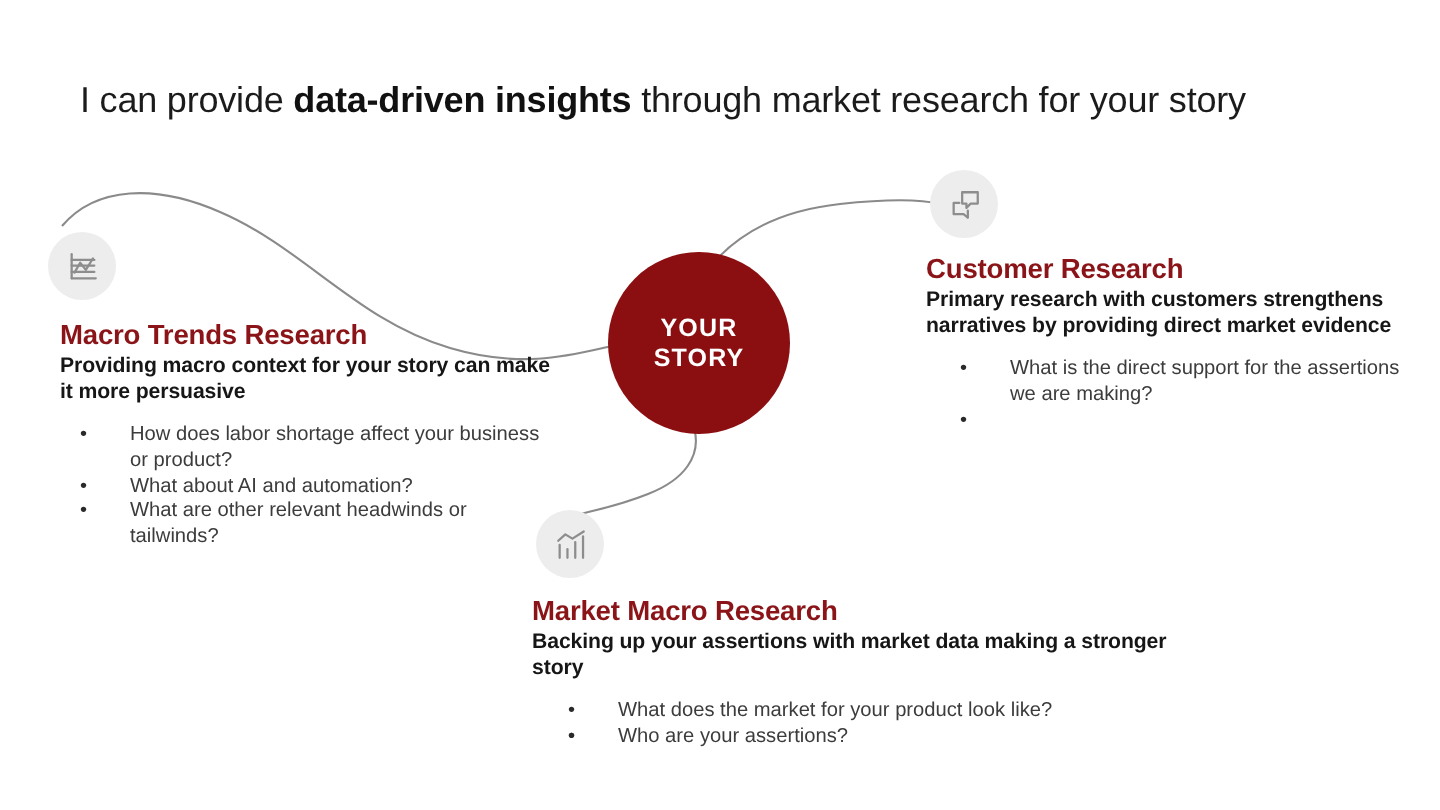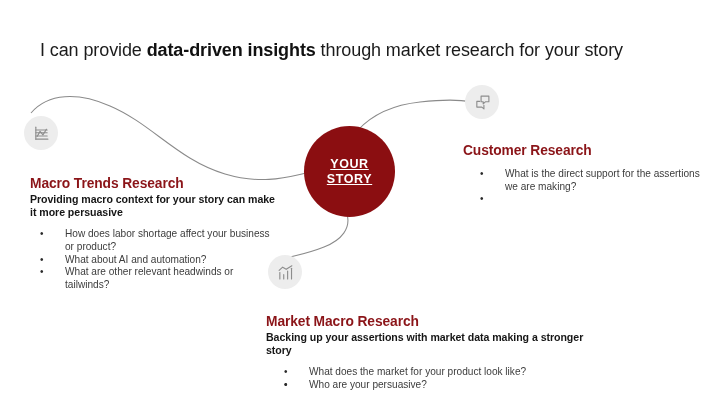--- a/index.html
+++ b/index.html
@@ -66,21 +66,20 @@
     align-items: center;
     justify-content: center;
   }
   #center-node .cn-line {
     color: #ffffff;
     font-weight: 700;
     font-size: 12.5px;
     line-height: 15px;
     letter-spacing: 0.6px;
     text-align: center;
-    text-decoration: underline;
   }
 
   
   .icon-bubble {
     position: absolute;
     width: 34px;
     height: 34px;
     border-radius: 50%;
     background: #ededed;
     display: flex;
@@ -92,21 +91,21 @@
   #bubble-customer { left: 465px; top: 85px;  }
   #bubble-market   { left: 268px; top: 255px; }
 
   
   .block { position: absolute; }
   .block .b-title {
     color: #8b1418;
     font-weight: 700;
     font-size: 13.8px;
     line-height: 17px;
-    margin: 16px 0 1px 0;
+    margin: 0 0 1px 0;
     letter-spacing: -0.1px;
   }
   .block .b-sub {
     color: #161616;
     font-weight: 700;
     font-size: 10.6px;
     line-height: 13.2px;
     margin: 0;
     letter-spacing: -0.05px;
   }
@@ -201,29 +200,30 @@
     <div class="b-sub">Providing macro context for your story can make it more persuasive</div>
     <ul>
       <li><span class="bullet">•</span><span>How does labor shortage affect your business or product?</span></li>
       <li><span class="bullet">•</span><span>What about AI and automation?</span></li>
       <li><span class="bullet">•</span><span>What are other relevant headwinds or tailwinds?</span></li>
     </ul>
   </div>
 
   <div class="block" id="block-customer">
     <div class="b-title">Customer Research</div>
+    <div class="b-sub">Primary research with customers strengthens narratives by providing direct market evidence</div>
     <ul>
       <li><span class="bullet">•</span><span>What is the direct support for the assertions we are making?</span></li>
       <li><span class="bullet">•</span></li>
     </ul>
   </div>
 
   <div class="block" id="block-market">
     <div class="b-title">Market Macro Research</div>
     <div class="b-sub">Backing up your assertions with market data making a stronger story</div>
     <ul>
       <li><span class="bullet">•</span><span>What does the market for your product look like?</span></li>
       <li><span class="bullet">•</span></li>
-      <li><span class="bullet">•</span><span>Who are your persuasive?</span></li>
+      <li><span class="bullet">•</span><span>Who are your assertions?</span></li>
     </ul>
   </div>
 
 </div>
 
 </body></html>

